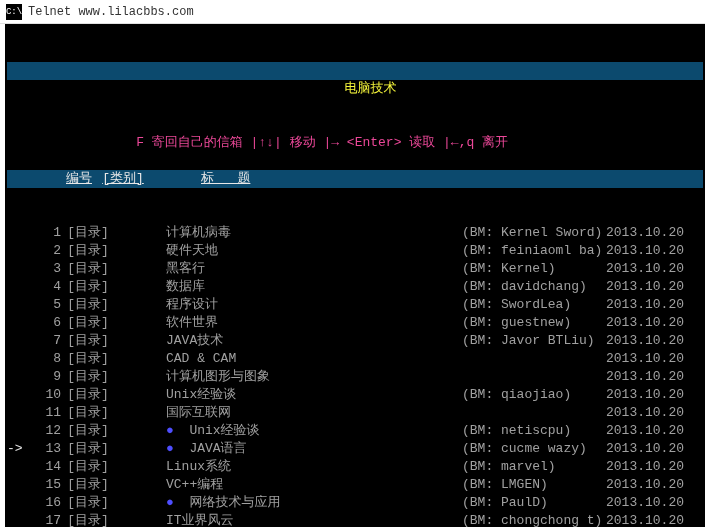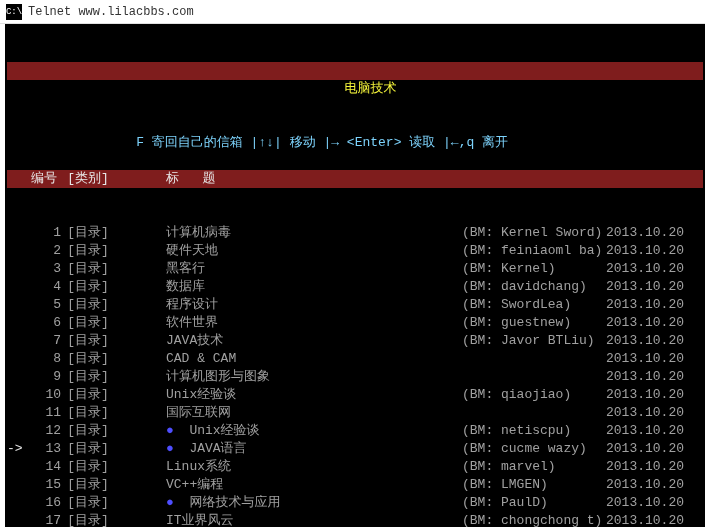--- a/index.html
+++ b/index.html
@@ -35,26 +35,26 @@
     background: #000;
     width: 700px;
     height: 503px;
     margin-left: 5px;
     padding: 2px;
     line-height: 18px;
     white-space: pre;
     overflow: hidden;
   }
   .row { height: 18px; }
-  .bg-blue { background: #7f1d1d; }
+  .bg-blue { background: #0c4a6e; text-decoration: underline; }
   .yellow { color: #f6f63a; }
   .white  { color: #e8e8e8; }
-  .gray   { color: #7dd3fc; }
+  .gray   { color: #ec4899; }
   .blue   { color: #4e4eff; }
-  .header2 { display: flex; color:#e8e8e8; }
+  .header2 { display: flex; color:#e8e8e8;padding-left:35px; }
   .list { }
   .listrow { display:flex; color:#a0a0a0; }
   .c-arrow { width: 24px; text-align:left;}
   .c-idx   { width: 30px; text-align:right;}
   .c-cat   { width: 54px; text-align:center;}
   .c-title { flex: 0 0 300px; padding-left:4px;margin-left:47px;}
   .c-bm    { flex: 0 0 144px; }
   .c-date  { flex: 0 0 88px; }
 </style>
 </head>

